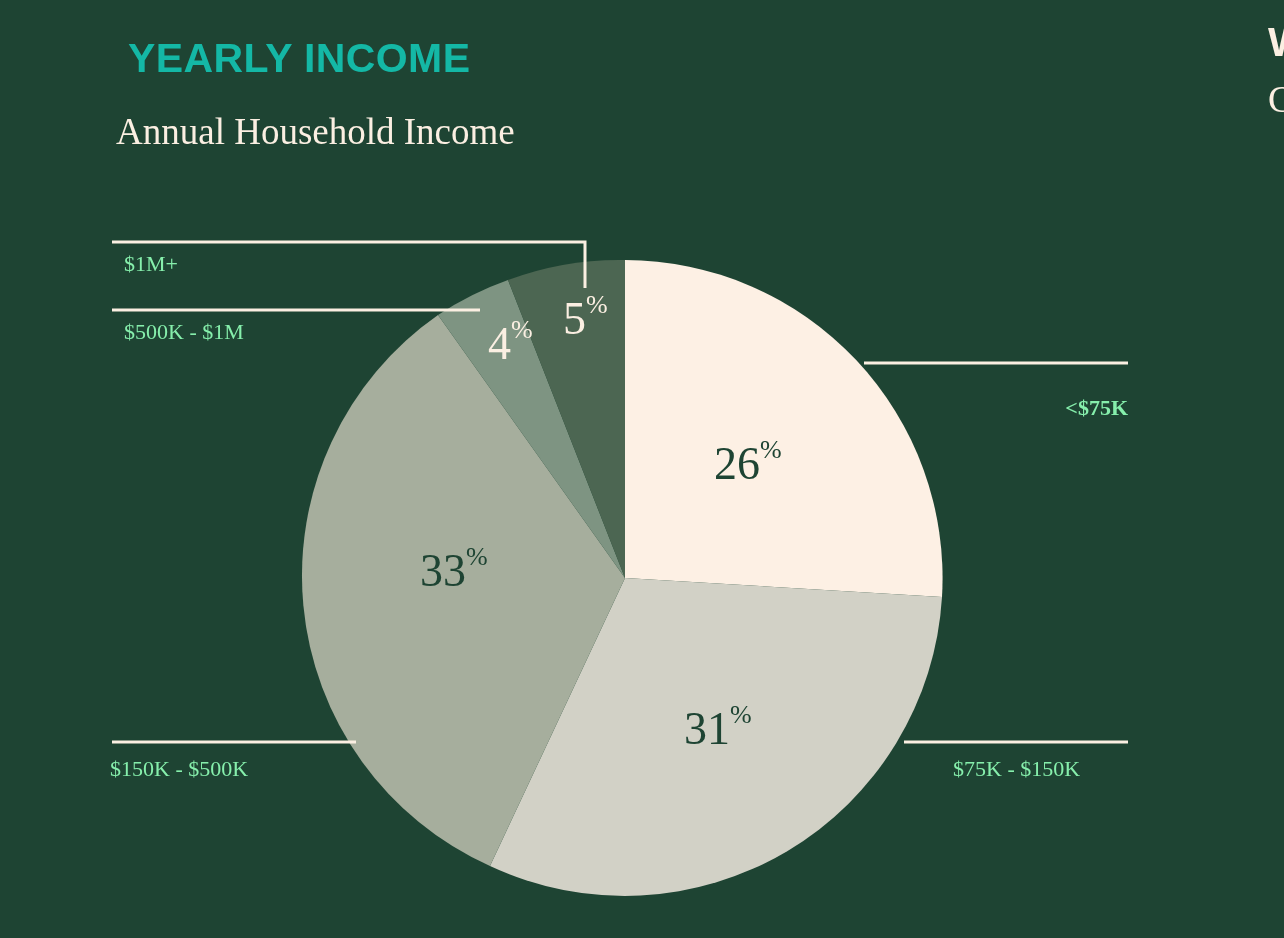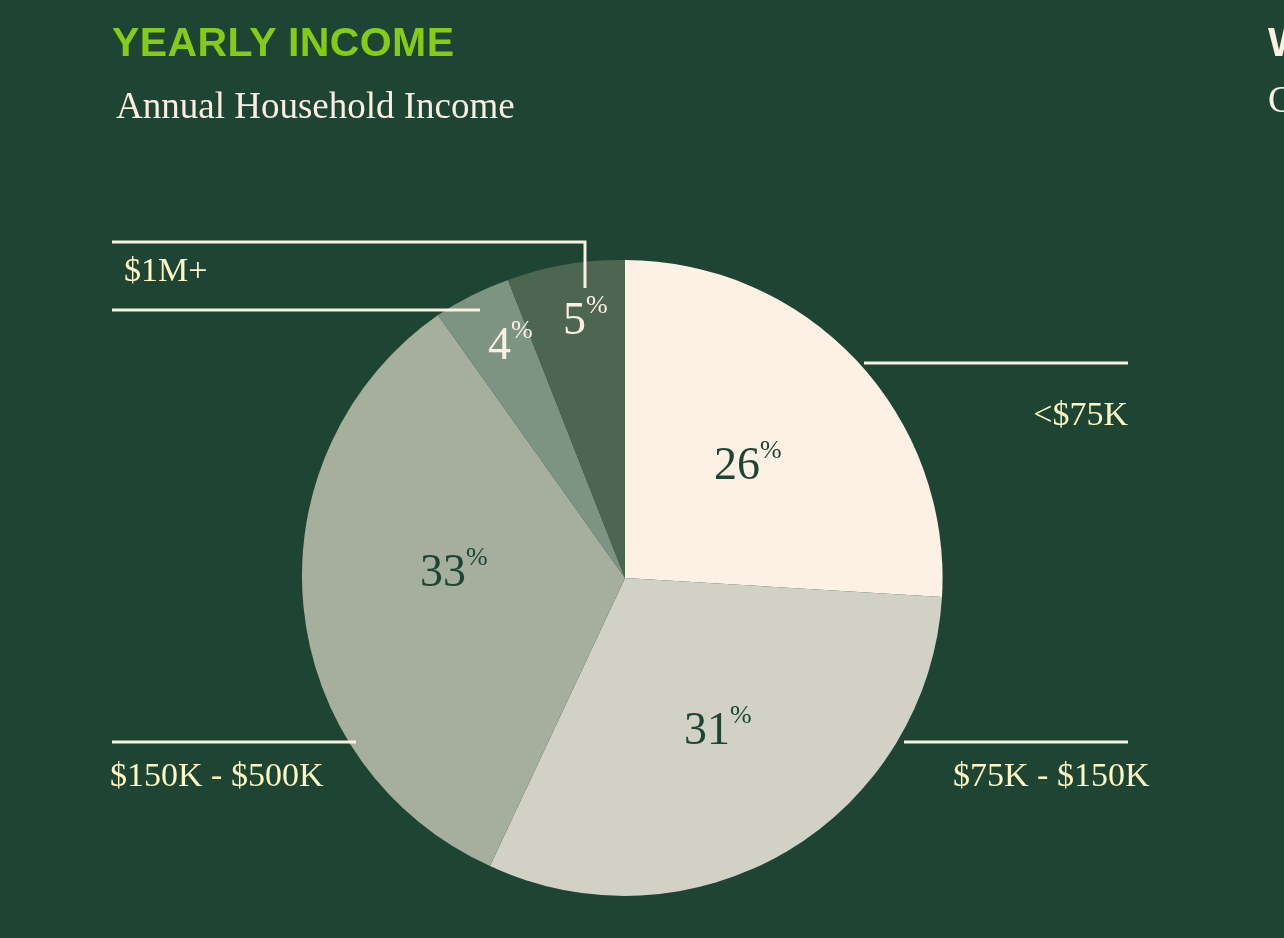--- a/index.html
+++ b/index.html
@@ -25,31 +25,31 @@
     position: absolute;
     left: 112px;
     top: 20px;
     width: 700px;
   }
   #chart-title {
     font-family: "Liberation Sans", "DejaVu Sans", sans-serif;
     font-weight: bold;
     font-size: 41px;
     letter-spacing: 0.4px;
-    color: #84cc16;
+    color: #14b8a6;
     line-height: 1.12;
-    margin: 0;
+    margin: 16px;
     white-space: nowrap;
   }
   #chart-subtitle {
     font-family: "Liberation Serif", "DejaVu Serif", serif;
     font-size: 37px;
     color: #FBEFE2;
     line-height: 1.2;
-    margin: 18px 0 0 4px;
+    margin: 28px 0 0 4px;
     white-space: nowrap;
   }
 
   
   #next-panel {
     position: absolute;
     left: 1268px;
     top: 20px;
     width: 60px;
   }
@@ -83,28 +83,28 @@
   .slice-value {
     font-family: "Liberation Serif", "DejaVu Serif", serif;
     dominant-baseline: middle;
   }
   .slice-value .num { font-size: 46px; }
   .slice-value .pct { font-size: 26px; }
 
   
   .callout {
     position: absolute;
-    color: #fef9c3;
+    color: #86efac;
     font-family: "Liberation Serif", "DejaVu Serif", serif;
-    font-size: 34px;
+    font-size: 22px;
     line-height: 1.05;
     white-space: nowrap;
   }
   .callout-left  { text-align: left; }
-  .callout-right { text-align: right; }
+  .callout-right { text-align: right; font-weight: bold; }
 
   #callout-1m      { left: 124px; top: 252px; }
   #callout-500k    { left: 124px; top: 320px; }
   #callout-150k    { left: 110px; top: 757px; }
   #callout-75k150k { left: 953px; top: 757px; }
   #callout-lt75k   { right: 156px; top: 396px; text-align: right; }
 </style>
 </head>
 <body>
 
@@ -158,20 +158,21 @@
 
     <line x1="864" y1="363" x2="1128" y2="363" stroke="#FBEFE2" stroke-width="3"></line>
 
     <line x1="112" y1="742" x2="356" y2="742" stroke="#FBEFE2" stroke-width="3"></line>
 
     <line x1="904" y1="742" x2="1128" y2="742" stroke="#FBEFE2" stroke-width="3"></line>
   </svg>
 
   <div class="callout callout-left" id="callout-1m">$1M+</div>
 
+  <div class="callout callout-left" id="callout-500k">$500K - $1M</div>
 
   <div class="callout callout-left" id="callout-150k">$150K - $500K</div>
 
   <div class="callout callout-left" id="callout-75k150k">$75K - $150K</div>
 
   <div class="callout callout-right" id="callout-lt75k">&lt;$75K</div>
 
 </div>
 
 </body></html>

